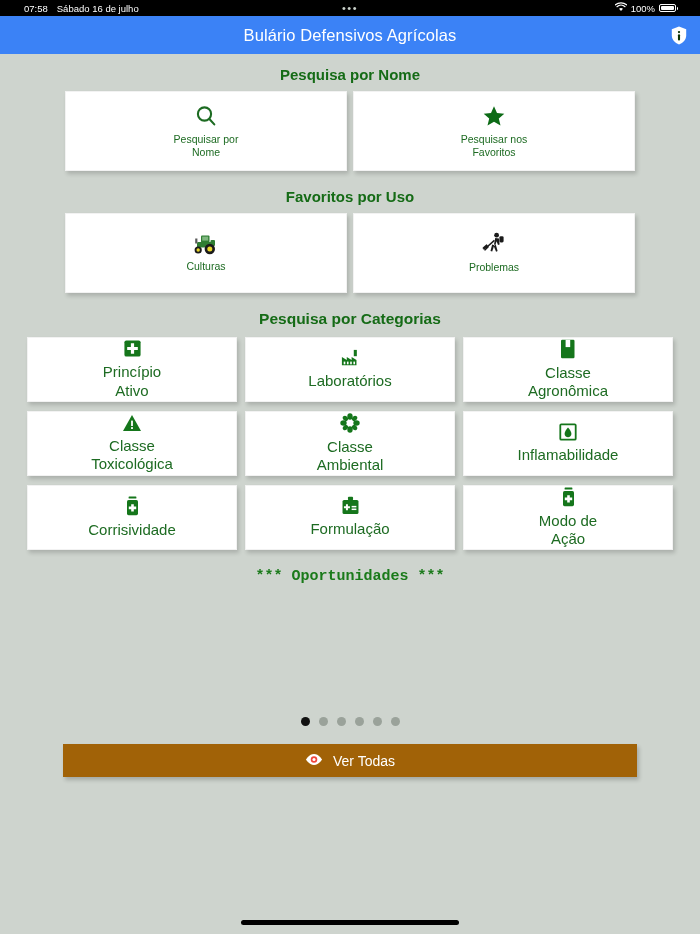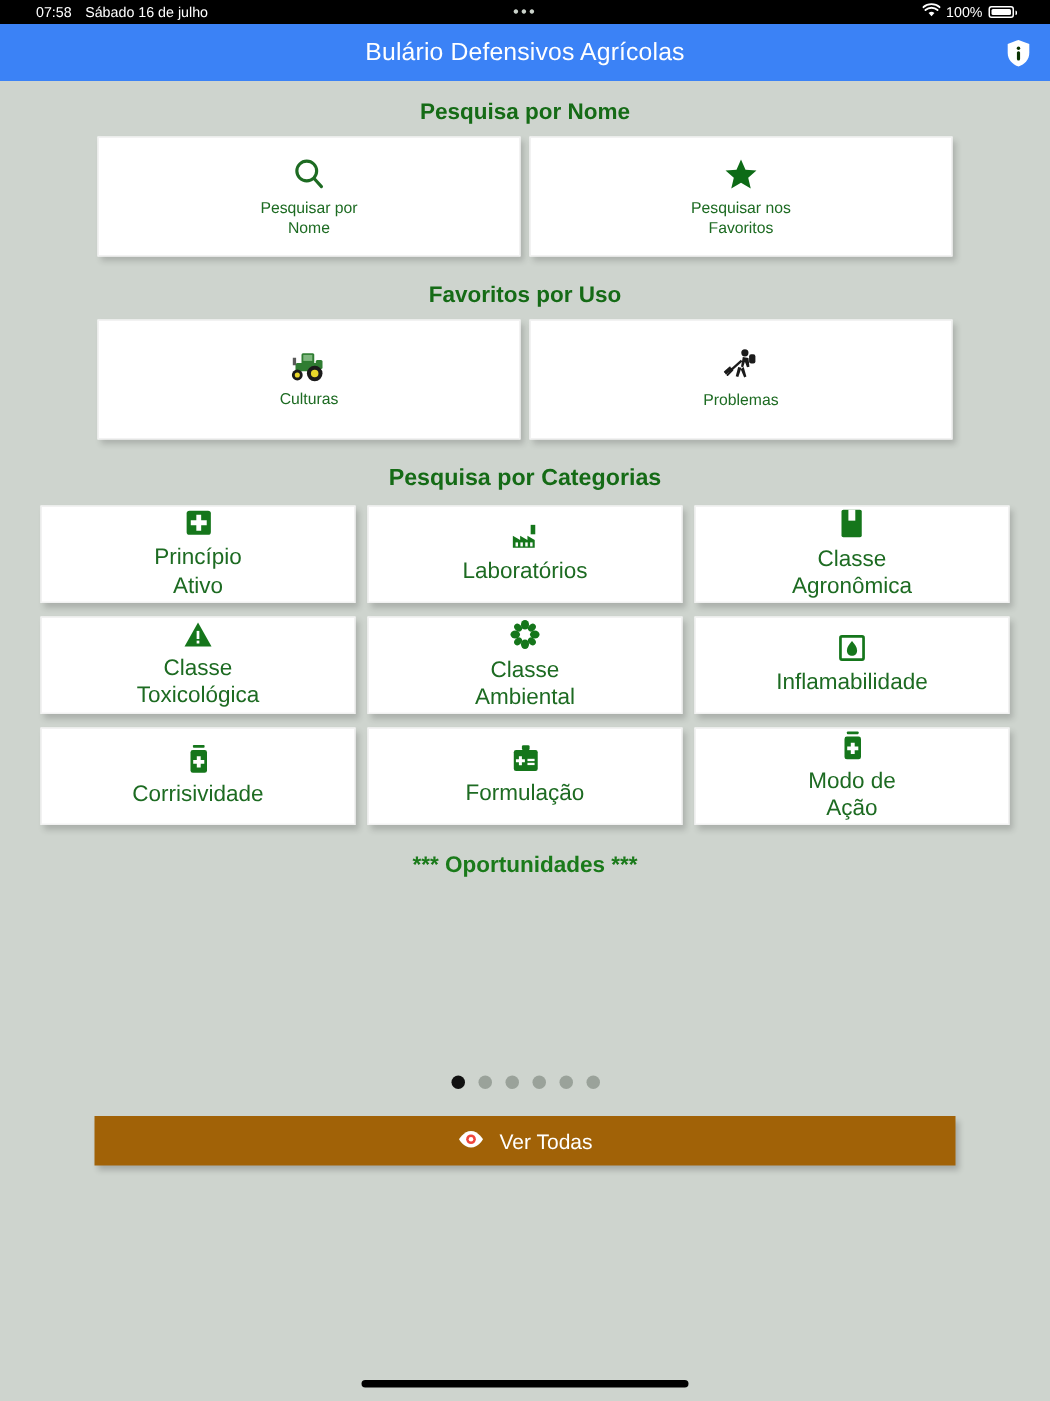--- a/index.html
+++ b/index.html
@@ -101,20 +101,21 @@
     font-weight: bold;
   }
   #title-nome       { margin-top: 12px; }
   #title-uso        { margin-top: 17px; }
   #title-categorias { margin-top: 17px; font-size: 15.5px; }
   #title-oportunidades {
     margin-top: 18px;
     font-size: 15px;
     font-weight: bold;
     color: #1a7a1a;
+    font-family: Liberation Mono, monospace;
   }
 
   
   .card-row {
     display: flex;
     margin-top: 8px;
   }
   #row-nome, #row-uso {
     padding: 0 65px;
     gap: 6px;

